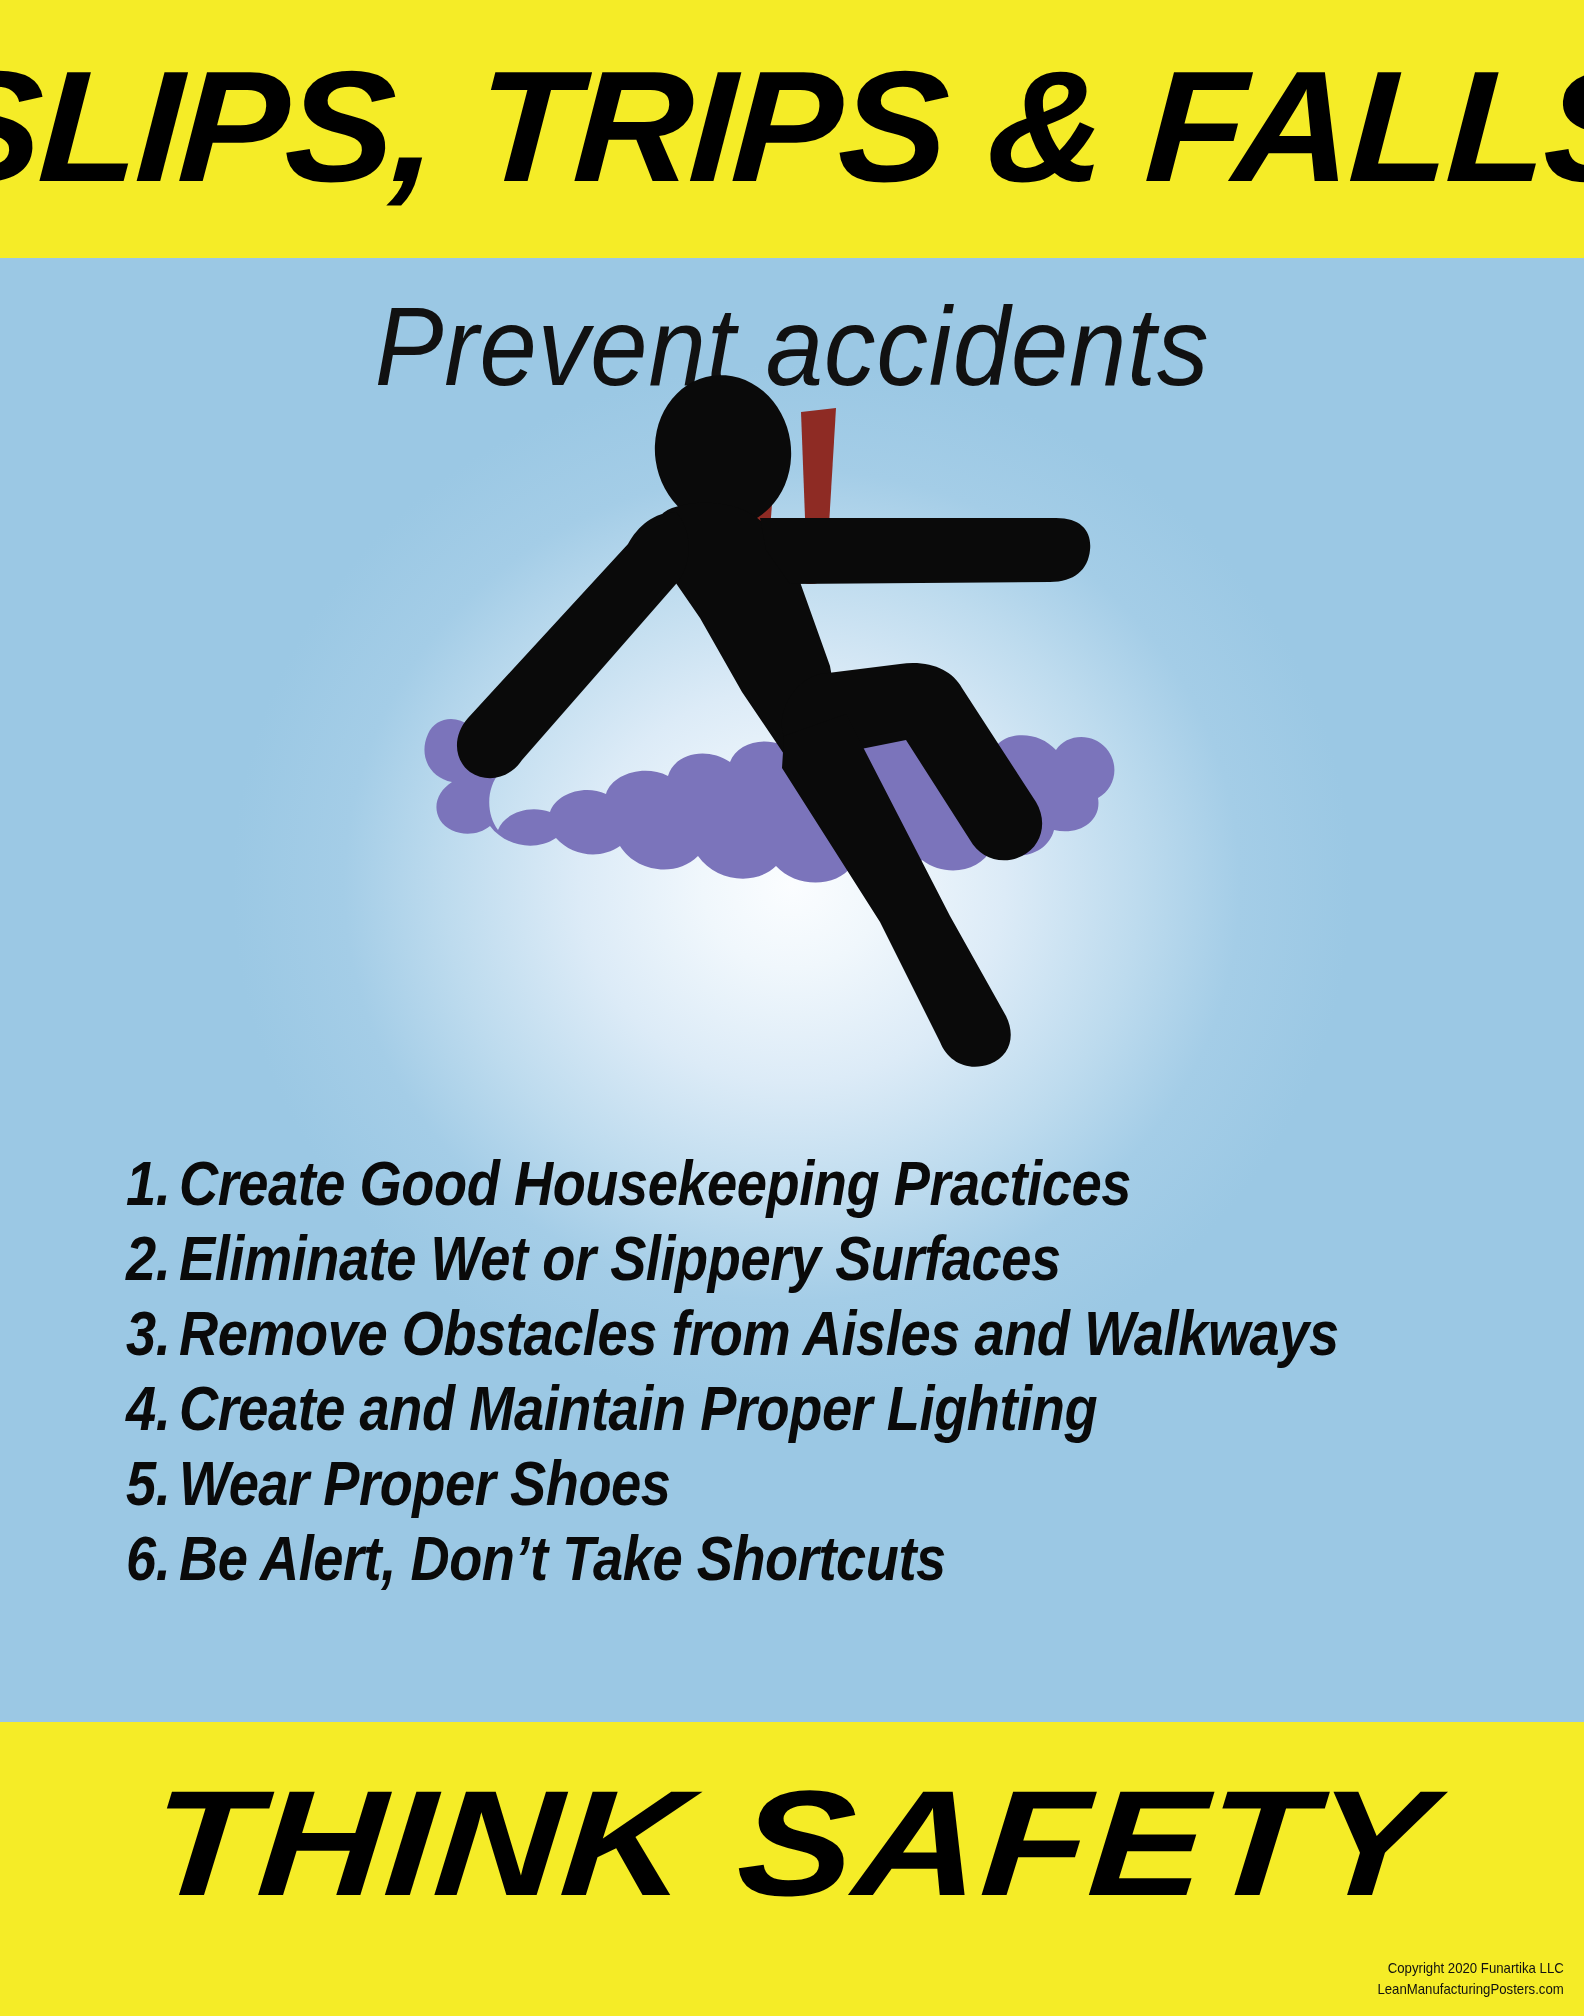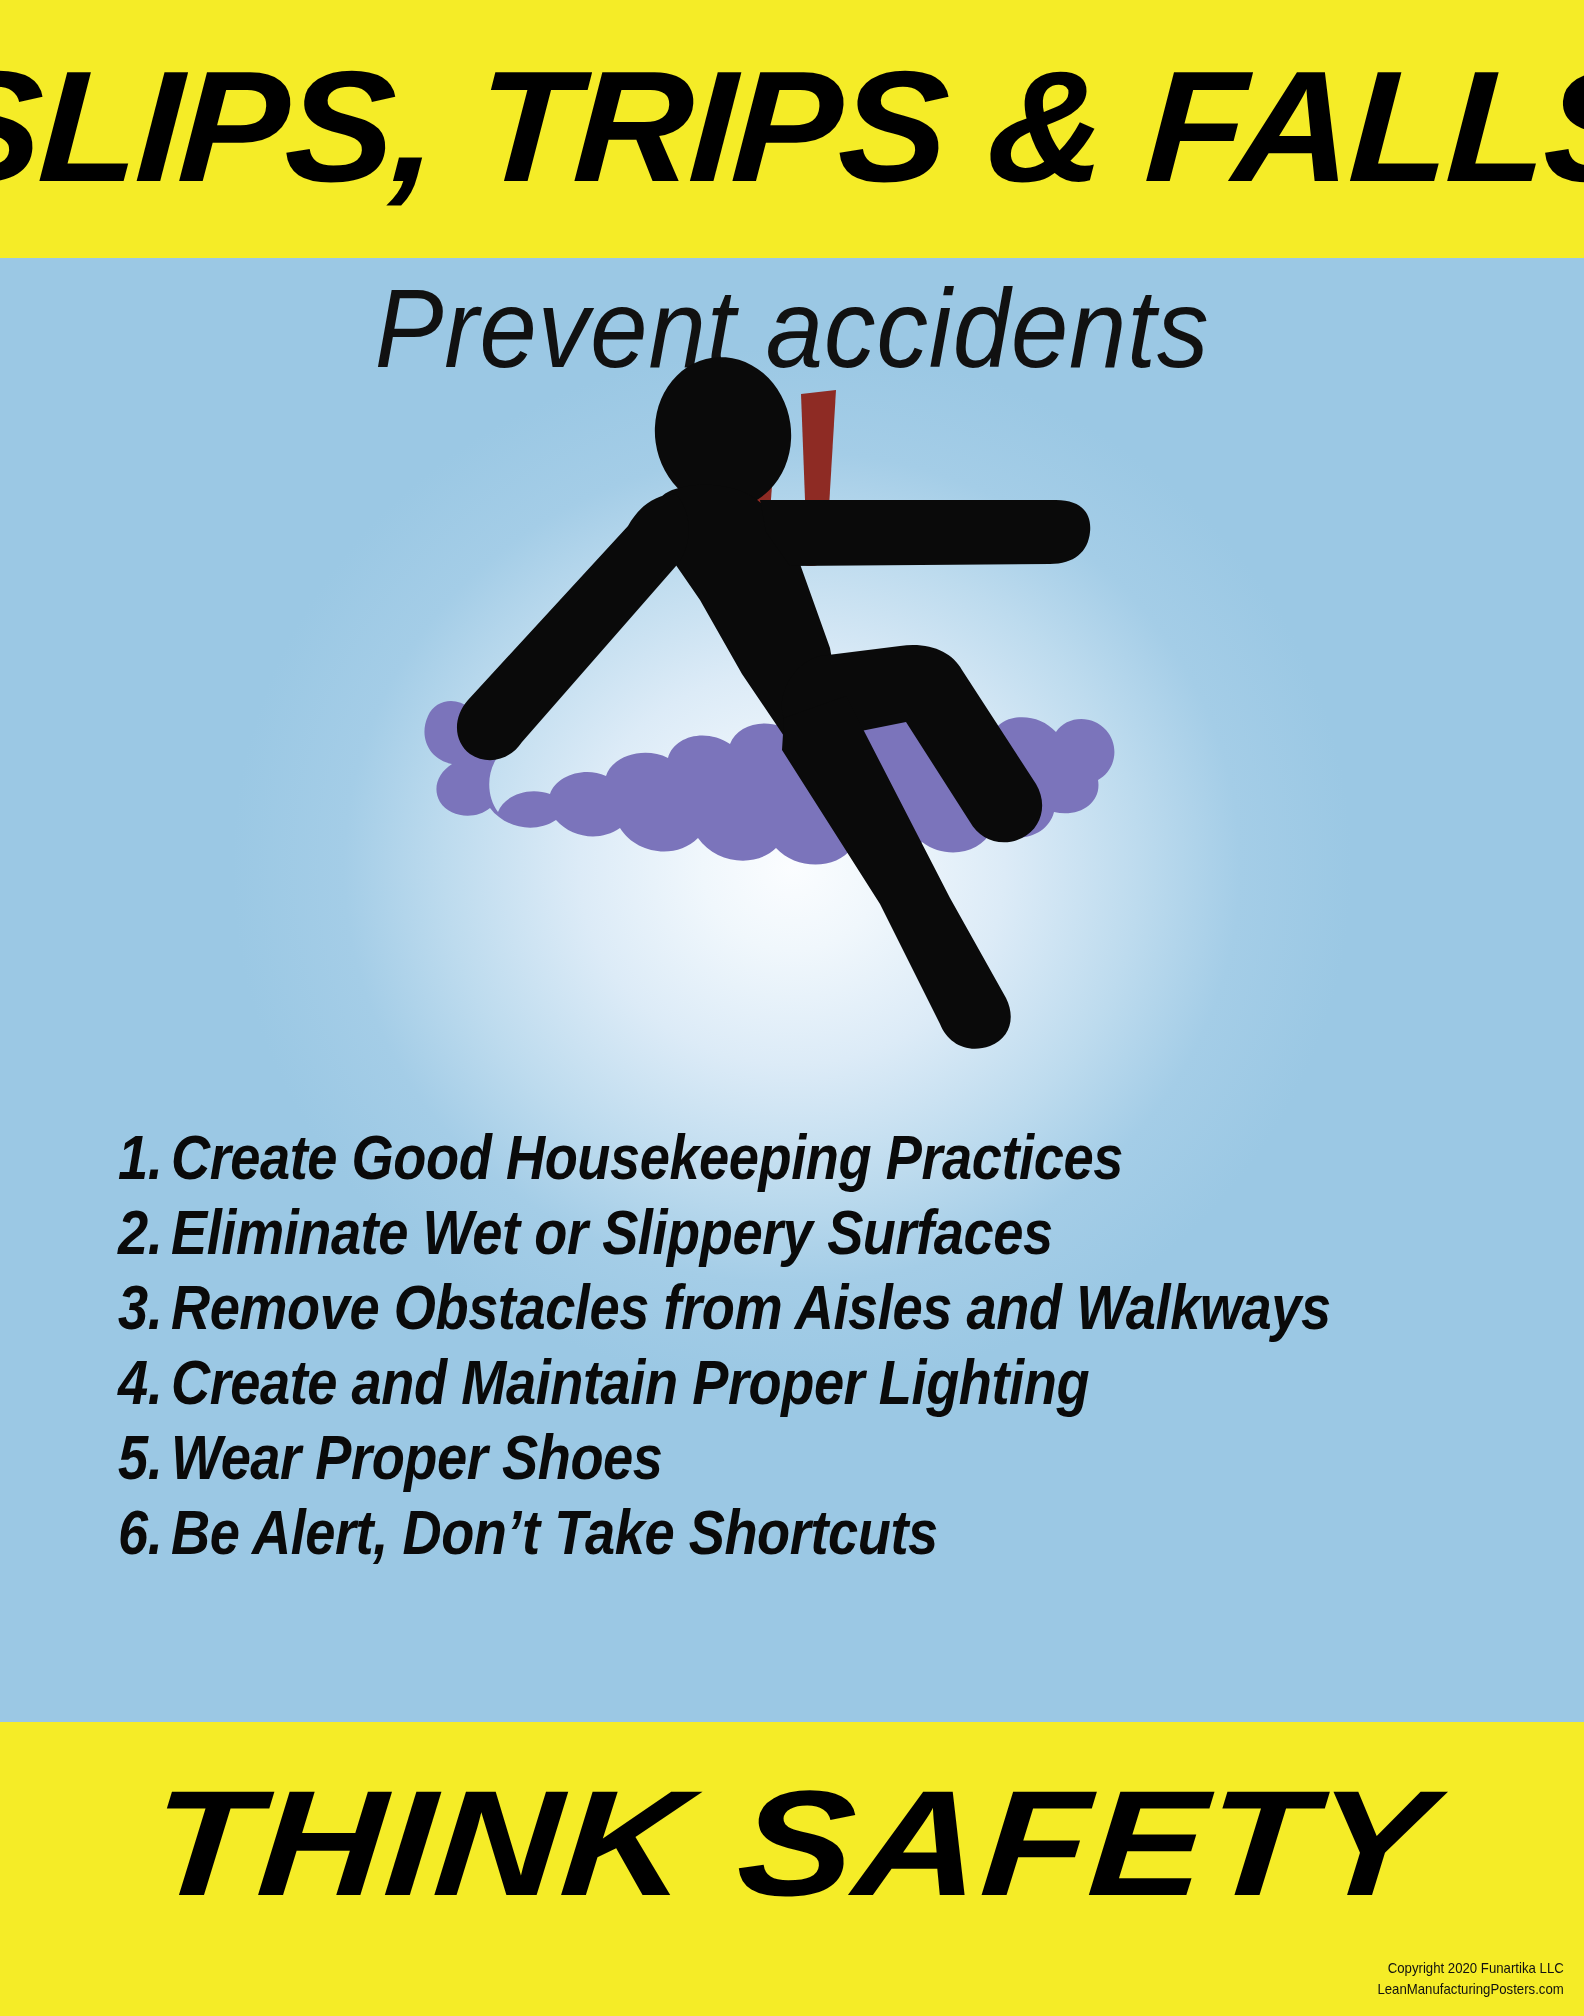--- a/index.html
+++ b/index.html
@@ -69,21 +69,21 @@
     line-height: 1.45;
     color: #111111;
     transform: scaleX(0.88);
     transform-origin: right bottom;
   }
 
   
   #body-area {
     position: absolute;
     left: 0;
-    top: 258px;
+    top: 276px;
     width: 1584px;
     height: 1324px;
     background:
       radial-gradient(ellipse 560px 520px at 50% 46%,
         #FBFDFF 0%,
         #F0F7FC 16%,
         #DCEBF7 38%,
         #BDDBEE 62%,
         #A4CDE7 80%,
         #9BC8E4 100%);
@@ -115,21 +115,21 @@
     width: 1584px;
     height: 830px;
   }
 
   
   #tips-list {
     position: absolute;
     left: 118px;
     top: 862px;
     width: 1400px;
-    margin: 0;
+    margin: 8px;
     padding: 0;
     list-style: none;
   }
   .tip-item {
     font-family: "Liberation Sans", sans-serif;
     font-weight: bold;
     font-style: italic;
     font-size: 63px;
     line-height: 75px;
     color: #0A0A0A;

